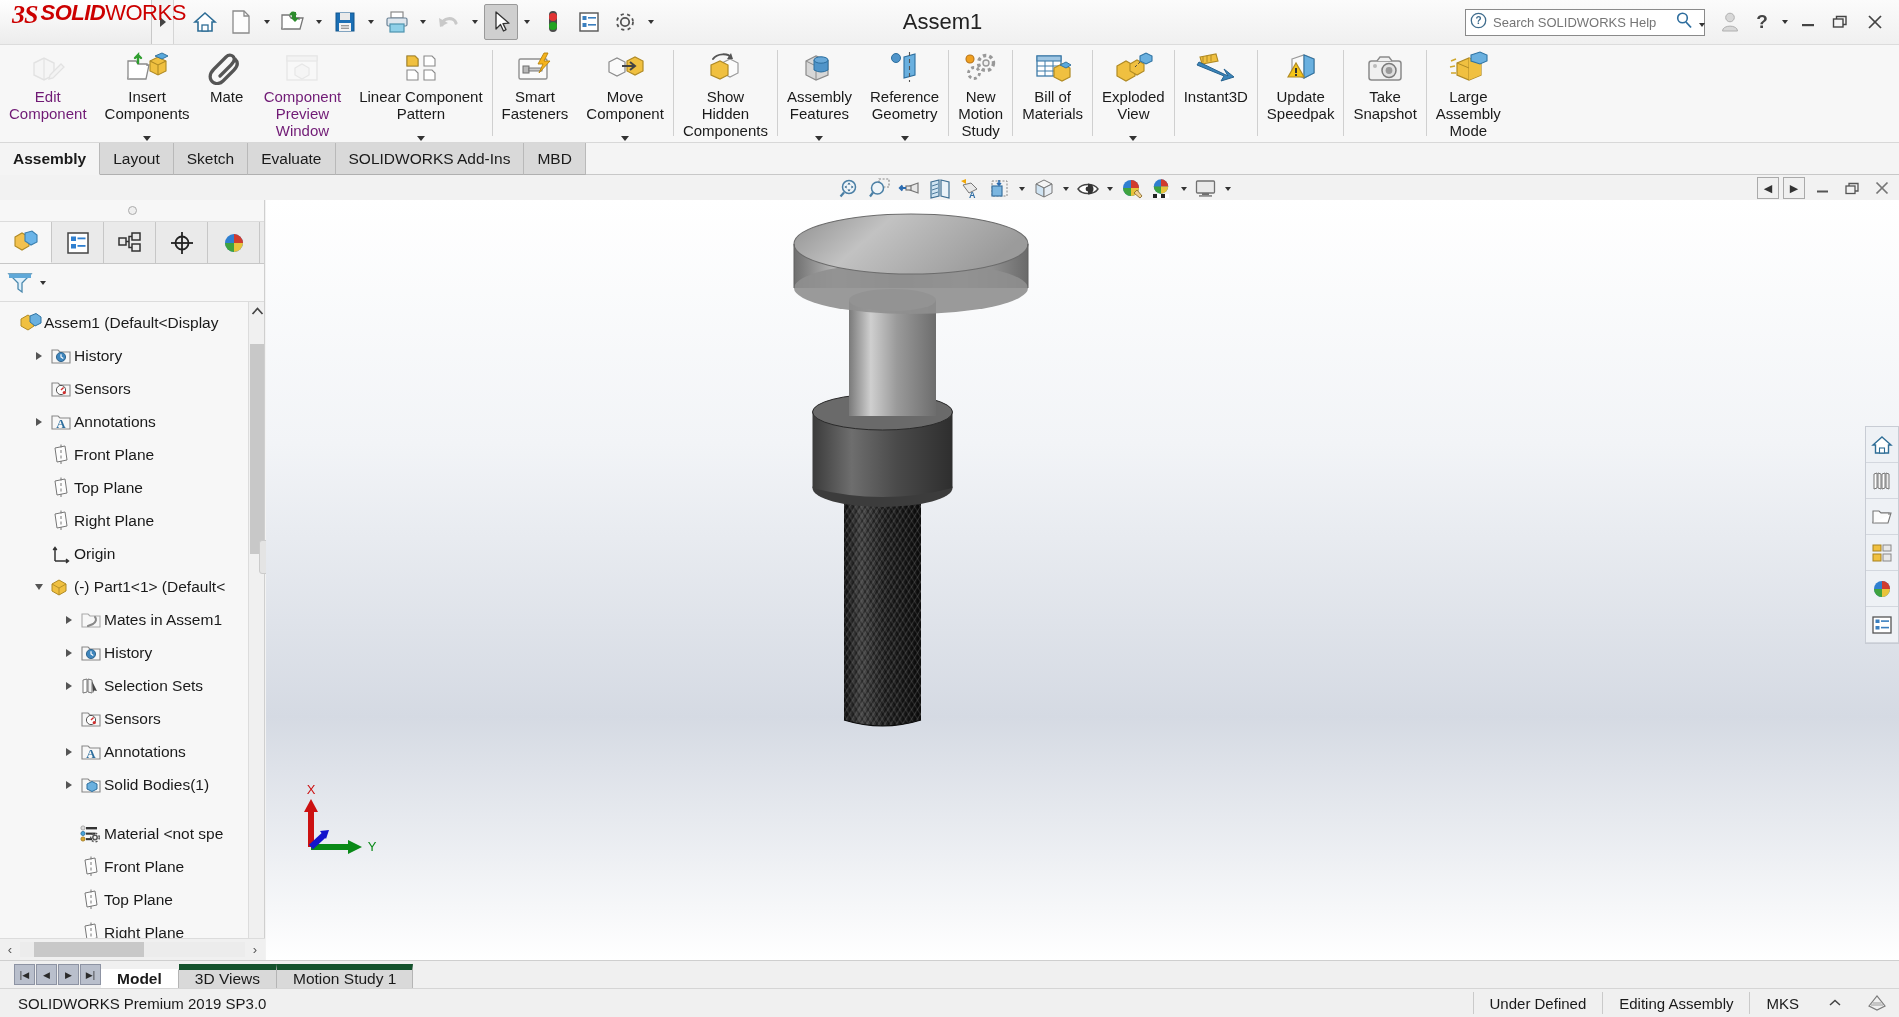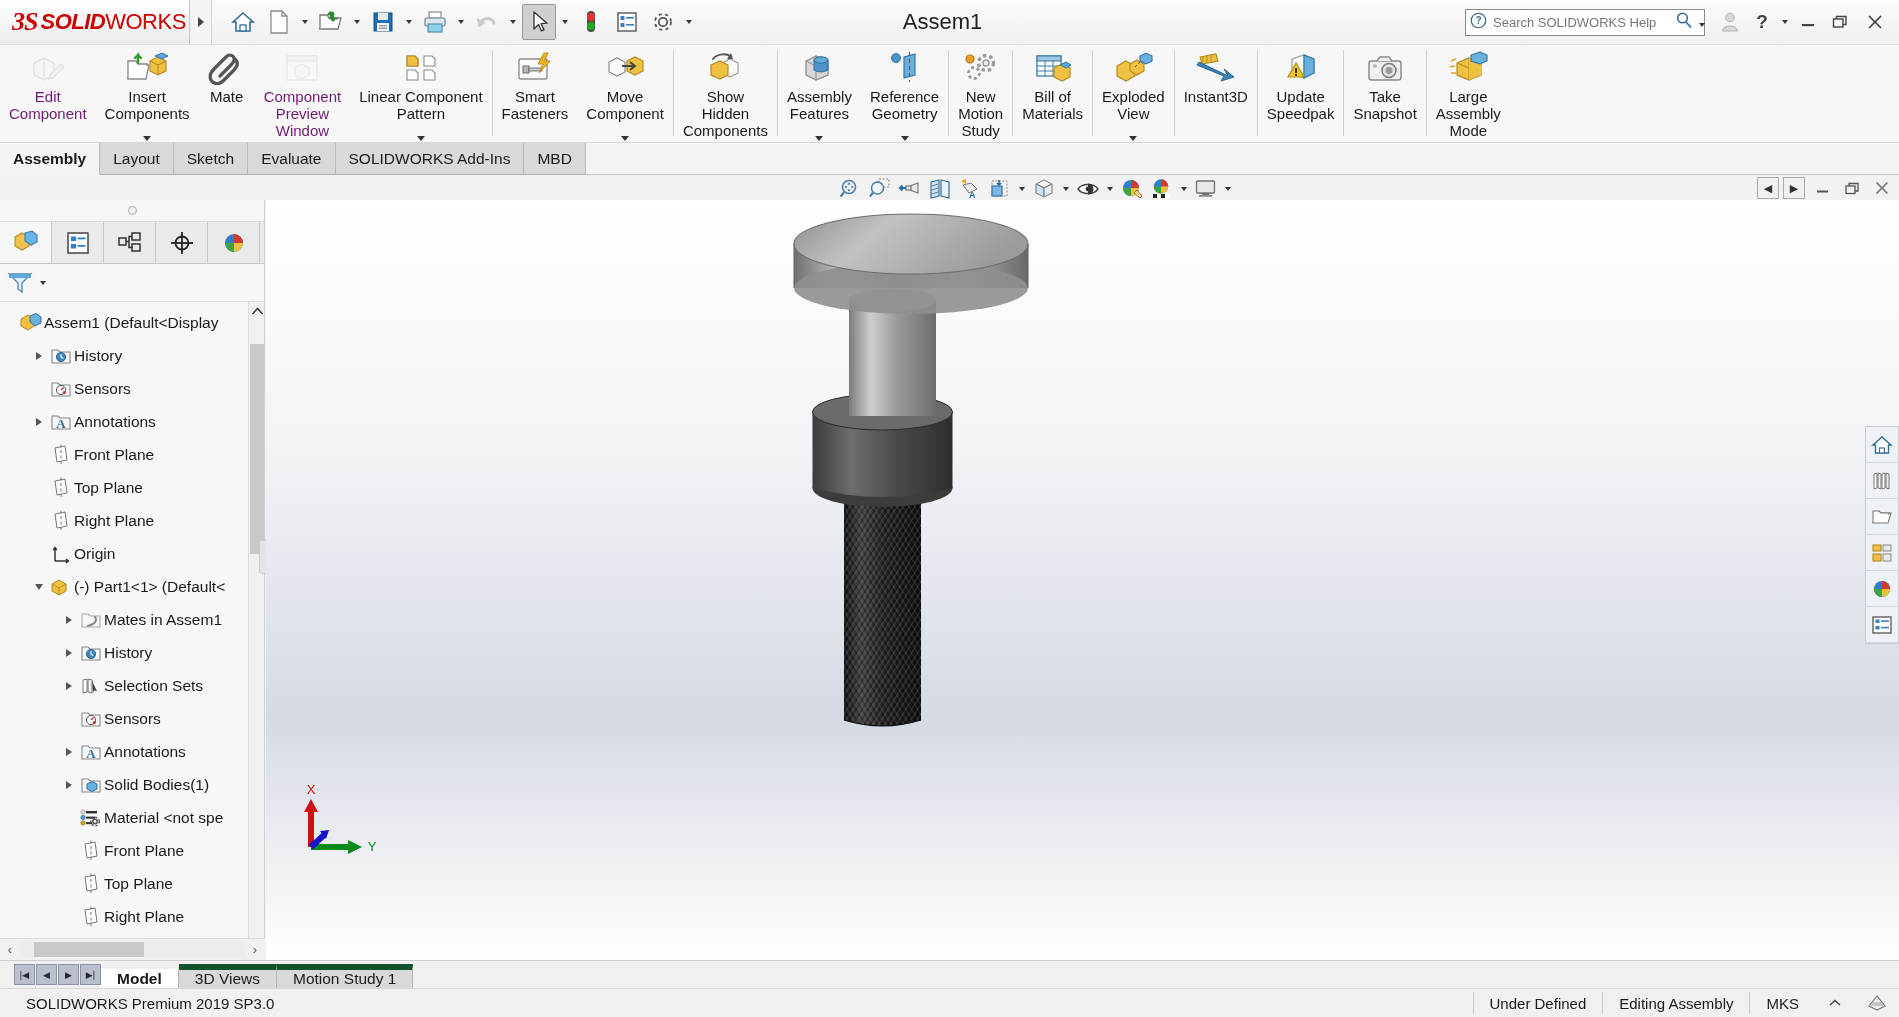--- a/index.html
+++ b/index.html
@@ -12,24 +12,24 @@
   #app { position:relative; width:1899px; height:1017px; }
 
   
   .titlebar {
     position:absolute; left:0; top:0; width:1899px; height:45px;
     background:linear-gradient(#fbfbfb,#f0f0f0);
     border-bottom:1px solid #dcdcdc;
     display:flex; align-items:center;
   }
   .logo-box {
-    width:190px; height:44px; position:relative;
+    width:152px; height:44px; position:relative;
     background:linear-gradient(#ffffff,#ececec);
     border-right:1px solid #c8c8c8;
-    display:flex; align-items:center; padding-left:12px;
+    display:flex; padding-left:12px;
   }
   .logo-3ds { font-family:"Liberation Serif", serif; font-style:italic; font-weight:bold;
     font-size:26px; color:#cc0000; letter-spacing:-1px; margin-right:3px; }
   .logo-solid { font-size:22px; font-weight:bold; font-style:italic; color:#cc0000; letter-spacing:-0.5px;}
   .logo-works { font-size:22px; font-weight:normal; color:#cc0000; letter-spacing:-0.5px;}
   .tb-expander { width:22px; height:44px; display:flex; align-items:center; justify-content:center;
     border-right:1px solid #d5d5d5; background:#f4f4f4;}
   .tri-r { width:0;height:0;border-left:6px solid #444;border-top:5px solid transparent;border-bottom:5px solid transparent;}
   .qat { display:flex; align-items:center; height:44px; padding-left:14px; gap:2px;}
   .qat-btn { width:34px;height:36px;display:flex;align-items:center;justify-content:center;border:1px solid transparent;border-radius:2px;}
@@ -112,21 +112,21 @@
   .tp-btn { width:32px; height:36px; display:flex; align-items:center; justify-content:center; border-bottom:1px solid #d3d7de;}
 
   
   .bottombar { position:absolute; left:0; bottom:29px; width:1899px; height:28px; background:#f0f0f0; border-top:1px solid #cfcfcf; display:flex; align-items:stretch;}
   .navbtns { display:flex; align-items:center; margin-left:14px; gap:1px;}
   .navbtn { width:21px;height:21px; background:#b9bfcc; border:1px solid #8d93a3; display:flex;align-items:center;justify-content:center;font-size:9px;color:#2a2a2a;}
   .btab { display:flex; align-items:center; padding:0 16px; font-size:15.5px; background:#d9d9d9; border-right:1px solid #b5b5b5; border-top:6px solid #14532d;}
   .btab.active { background:#fff; font-weight:bold; border-top:1px solid #fff;}
   .statusbar { position:absolute; left:0; bottom:0; width:1899px; height:29px; background:#f0f0f0; border-top:1px solid #d5d5d5;
     display:flex; align-items:center; font-size:15px; color:#1a1a1a;}
-  .sb-left { padding-left:18px;margin-left:8px; }
+  .sb-left { padding-left:18px; }
   .sb-right { margin-left:auto; display:flex; align-items:center; height:29px;}
   .sb-cell { padding:0 16px; height:22px; display:flex; align-items:center; border-left:1px solid #cacaca;}
   .sb-cell.nb { border-left:0;}
 </style>
 </head>
 <body>
 
 <div id="app">
 
   <div class="titlebar">
@@ -894,21 +894,21 @@
               <span class="tri-sm"></span>
             </div>
             <div class="ticon">
               <svg width="20" height="18" viewBox="0 0 20 18">
                 <path d="M1 3 H7 L9 5 H19 V16 H1 Z" fill="#f7f7f7" stroke="#888" stroke-width="1.1"></path>
                 <path d="M6 8 L11 5.5 L16 8 L16 13 L11 15.5 L6 13 Z" fill="#6ab0df" stroke="#2c6e9e" stroke-width="1"></path>
               </svg>
             </div>
             <div class="tlabel">Solid Bodies(1)</div>
           </div>
-          <div class="trow" style="padding-left: 60px;">
+          <div class="trow" style="padding-left: 60px; margin-top: 16px;">
             <div class="tarrow"></div>
             <div class="ticon">
               <svg width="22" height="20" viewBox="0 0 22 20">
                 <circle cx="3" cy="4" r="2.1" fill="#ddd" stroke="#999" stroke-width="0.8"></circle>
                 <rect x="6" y="3" width="11" height="2.4" fill="#333"></rect>
                 <circle cx="3" cy="9.5" r="2.1" fill="#4aa3d8" stroke="#2a6f9c" stroke-width="0.8"></circle>
                 <rect x="6" y="8.6" width="9" height="2.1" fill="#333"></rect>
                 <circle cx="3" cy="15" r="2.1" fill="#d8a32a" stroke="#9a751c" stroke-width="0.8"></circle>
                 <rect x="6" y="14.1" width="6" height="2.1" fill="#333"></rect>
                 <g fill="none" stroke="#555" stroke-width="1.5">

